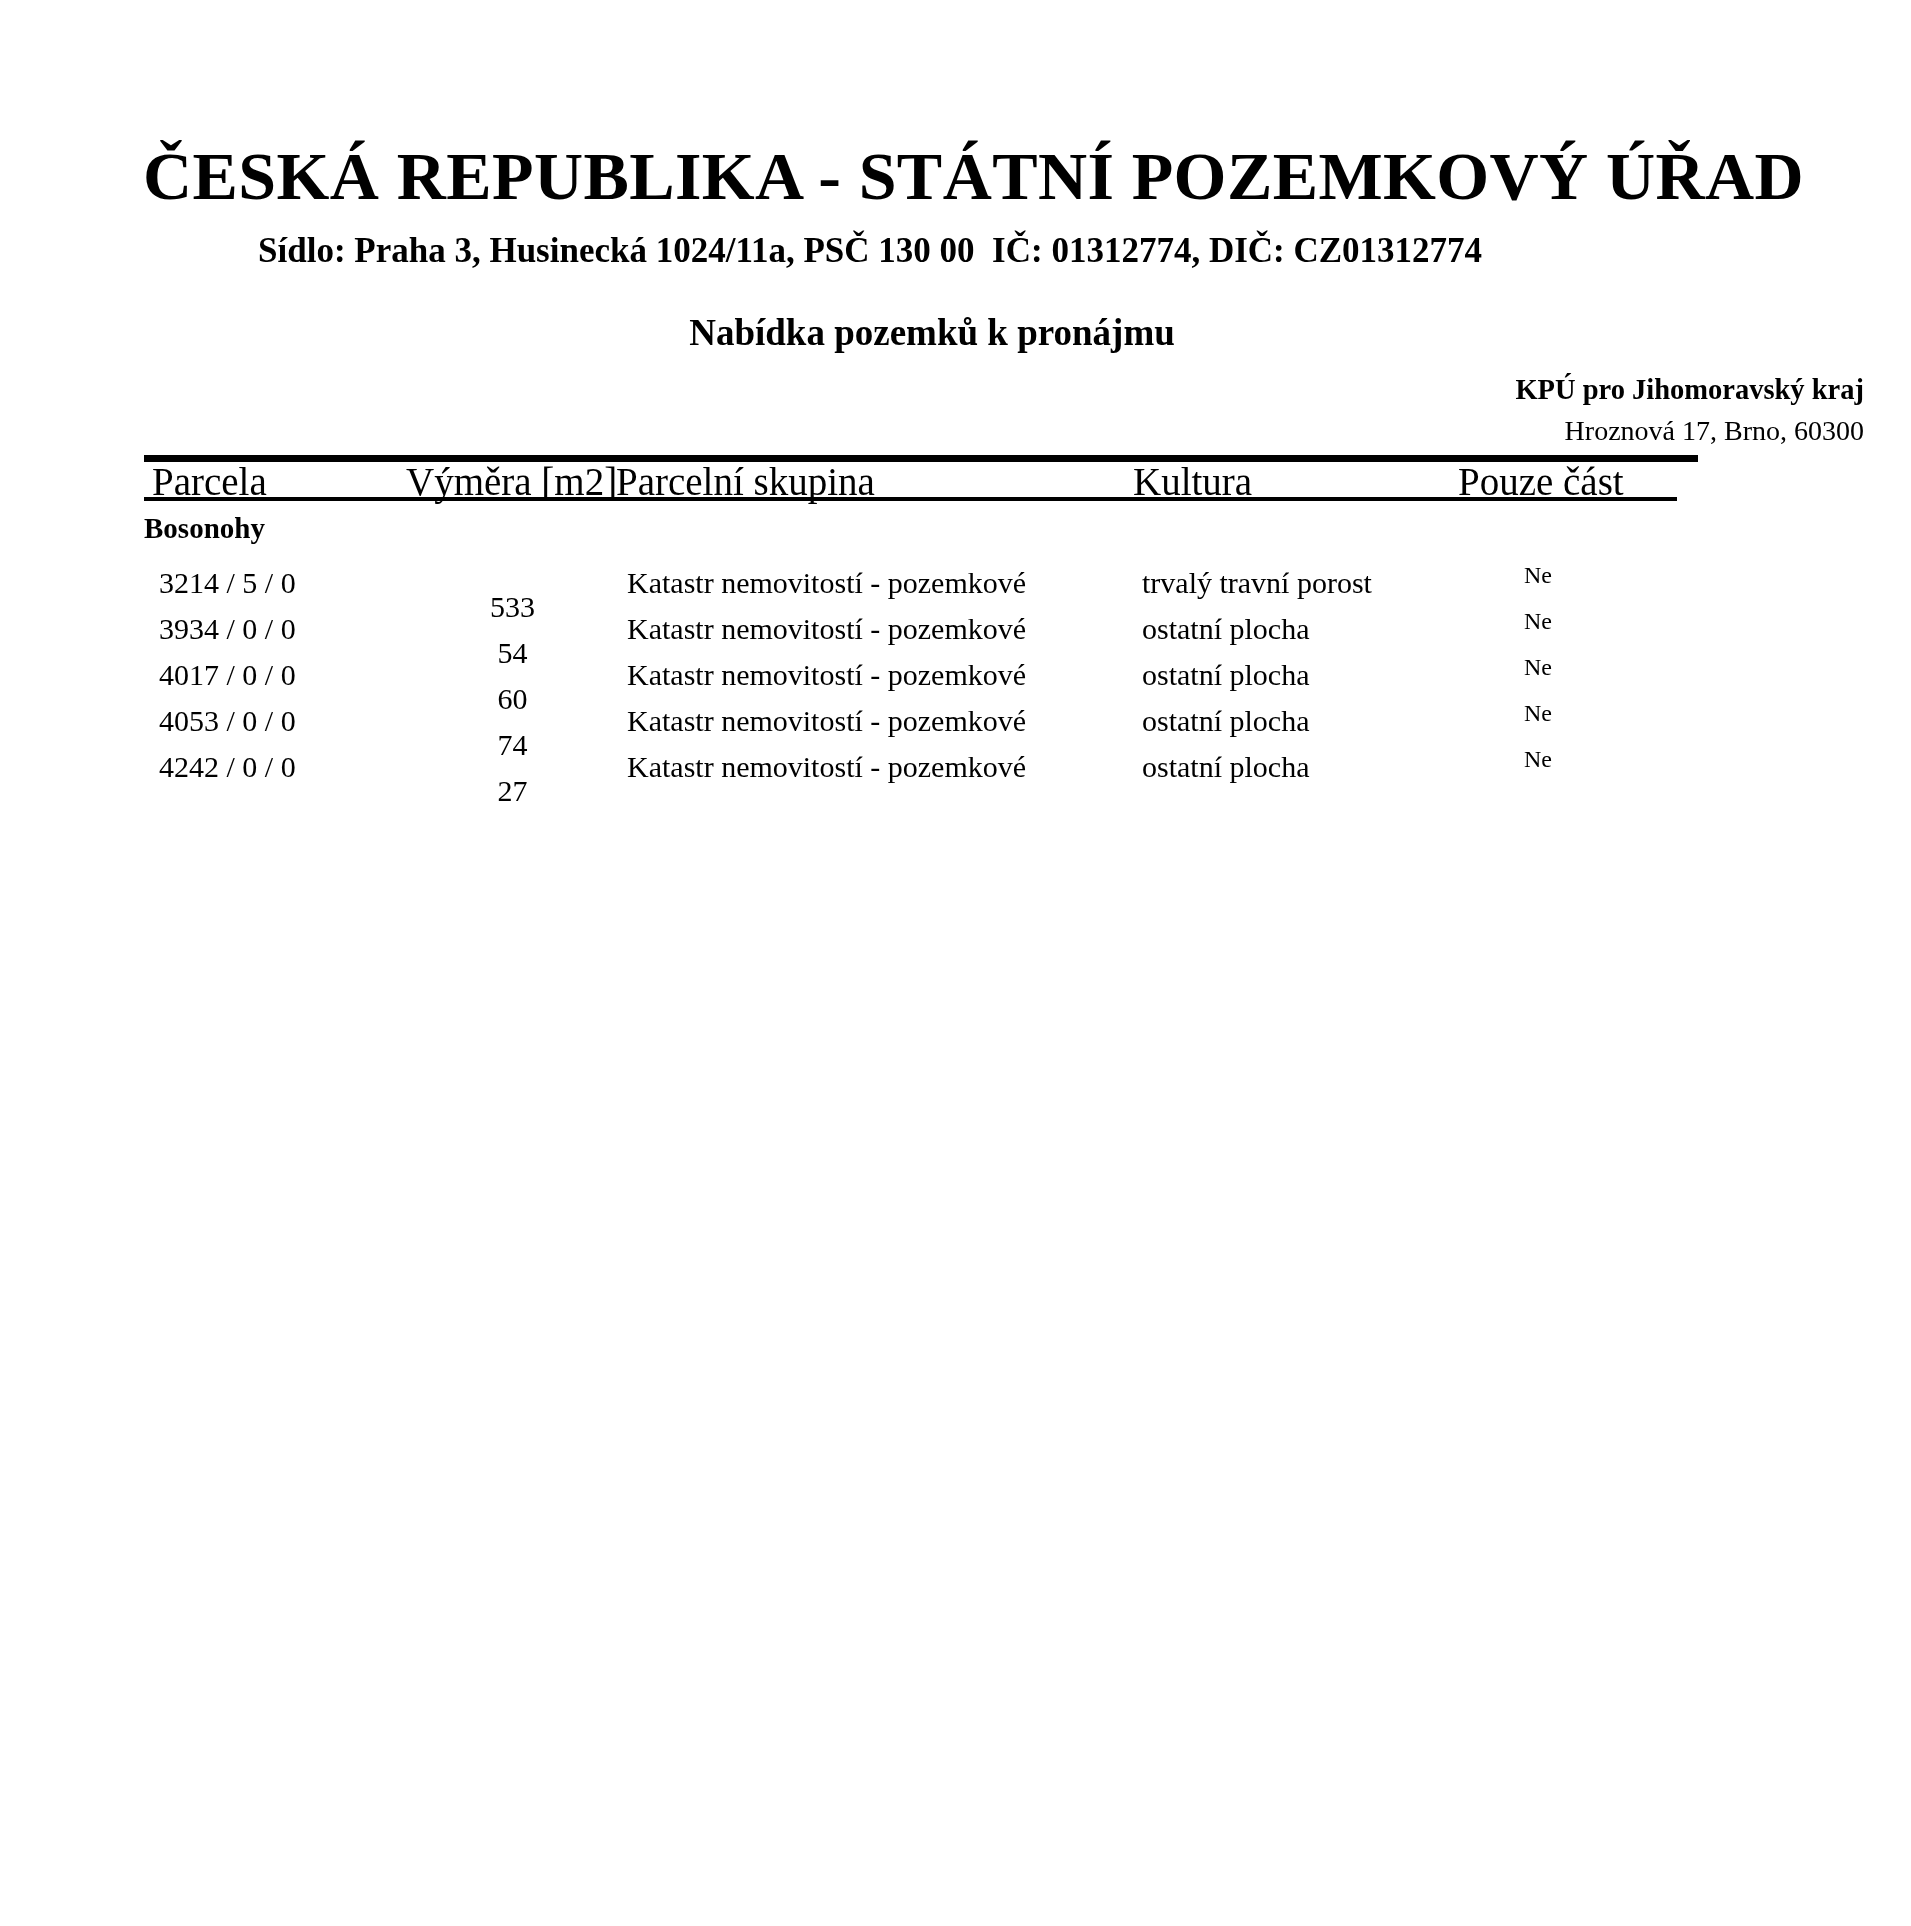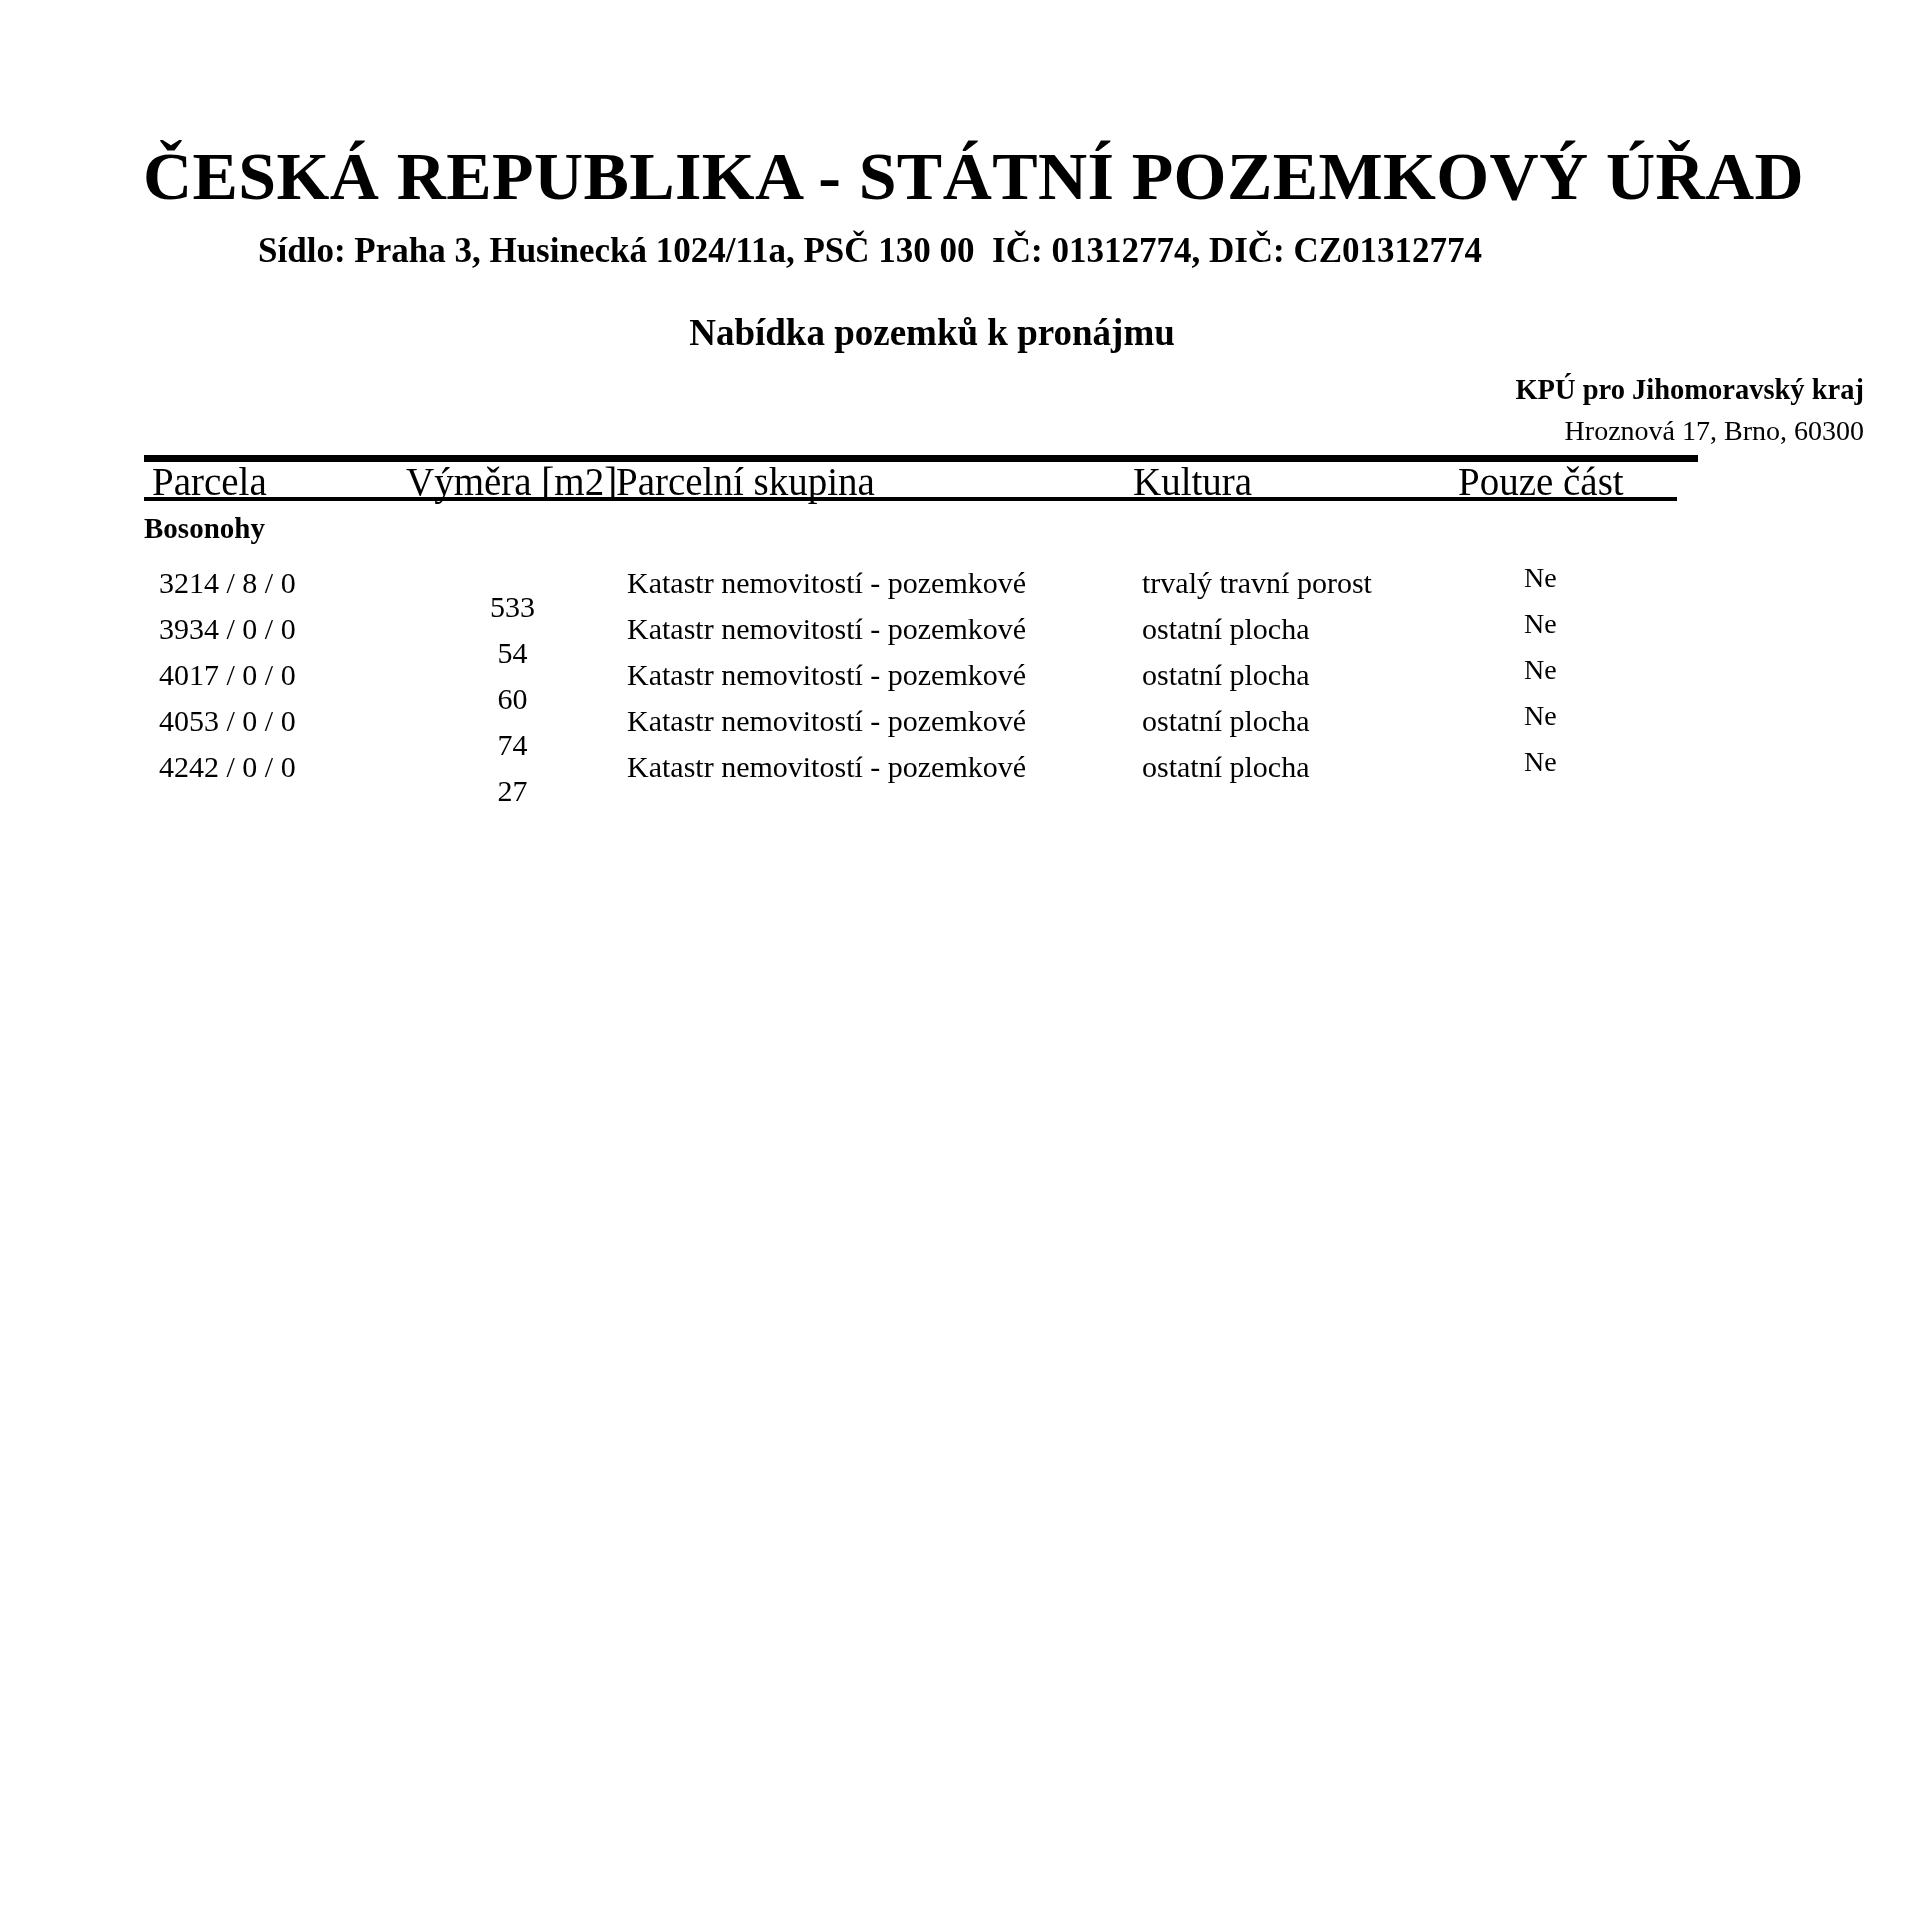--- a/index.html
+++ b/index.html
@@ -16,21 +16,21 @@
   #rule-top { left:144px; top:455px; width:1554px; height:6.5px; }
   #rule-header { left:144px; top:497px; width:1533px; height:3.5px; }
   .th { top:459px; font-size:39px; }
   #group-name { left:144px; top:512px; font-size:29px; font-weight:bold;text-align:center; }
   .row { position:absolute; left:0; width:1911px; height:42px; }
   .cell { position:absolute; top:0; font-size:30px; white-space:nowrap; }
   .c-parcel { left:159px; }
   .c-area { left:443px; width:139px; text-align:center;margin-top:24px; }
   .c-group { left:627px; }
   .c-culture { left:1142px; }
-  .c-part { left:1524px; top:-3.9px; font-size:28px; }
+  .c-part { left:1524px; top:-3.9px; font-size:24px; }
 </style>
 </head>
 <body>
 
 <div class="abs serif" id="main-title">ČESKÁ REPUBLIKA - STÁTNÍ POZEMKOVÝ ÚŘAD</div>
 <div class="abs serif" id="sub-title" style="white-space:pre">Sídlo: Praha 3, Husinecká 1024/11a, PSČ 130 00  IČ: 01312774, DIČ: CZ01312774</div>
 <div class="abs sans" id="report-title">Nabídka pozemků k pronájmu</div>
 <div class="abs sans" id="office-name">KPÚ pro Jihomoravský kraj</div>
 <div class="abs sans" id="office-address">Hroznová 17, Brno, 60300</div>
 
@@ -41,21 +41,21 @@
   <div class="abs sans th" style="left:616px">Parcelní skupina</div>
   <div class="abs sans th" style="left:1133px">Kultura</div>
   <div class="abs sans th" style="left:1458px">Pouze část</div>
 </div>
 <div class="rule" id="rule-header"></div>
 
 <div class="abs sans" id="group-name">Bosonohy</div>
 
 <div>
   <div class="row sans" style="top:566px">
-    <span class="cell c-parcel">3214 / 8 / 0</span>
+    <span class="cell c-parcel">3214 / 5 / 0</span>
     <span class="cell c-area">533</span>
     <span class="cell c-group">Katastr nemovitostí - pozemkové</span>
     <span class="cell c-culture">trvalý travní porost</span>
     <span class="cell c-part">Ne</span>
   </div>
   <div class="row sans" style="top:612px">
     <span class="cell c-parcel">3934 / 0 / 0</span>
     <span class="cell c-area">54</span>
     <span class="cell c-group">Katastr nemovitostí - pozemkové</span>
     <span class="cell c-culture">ostatní plocha</span>

